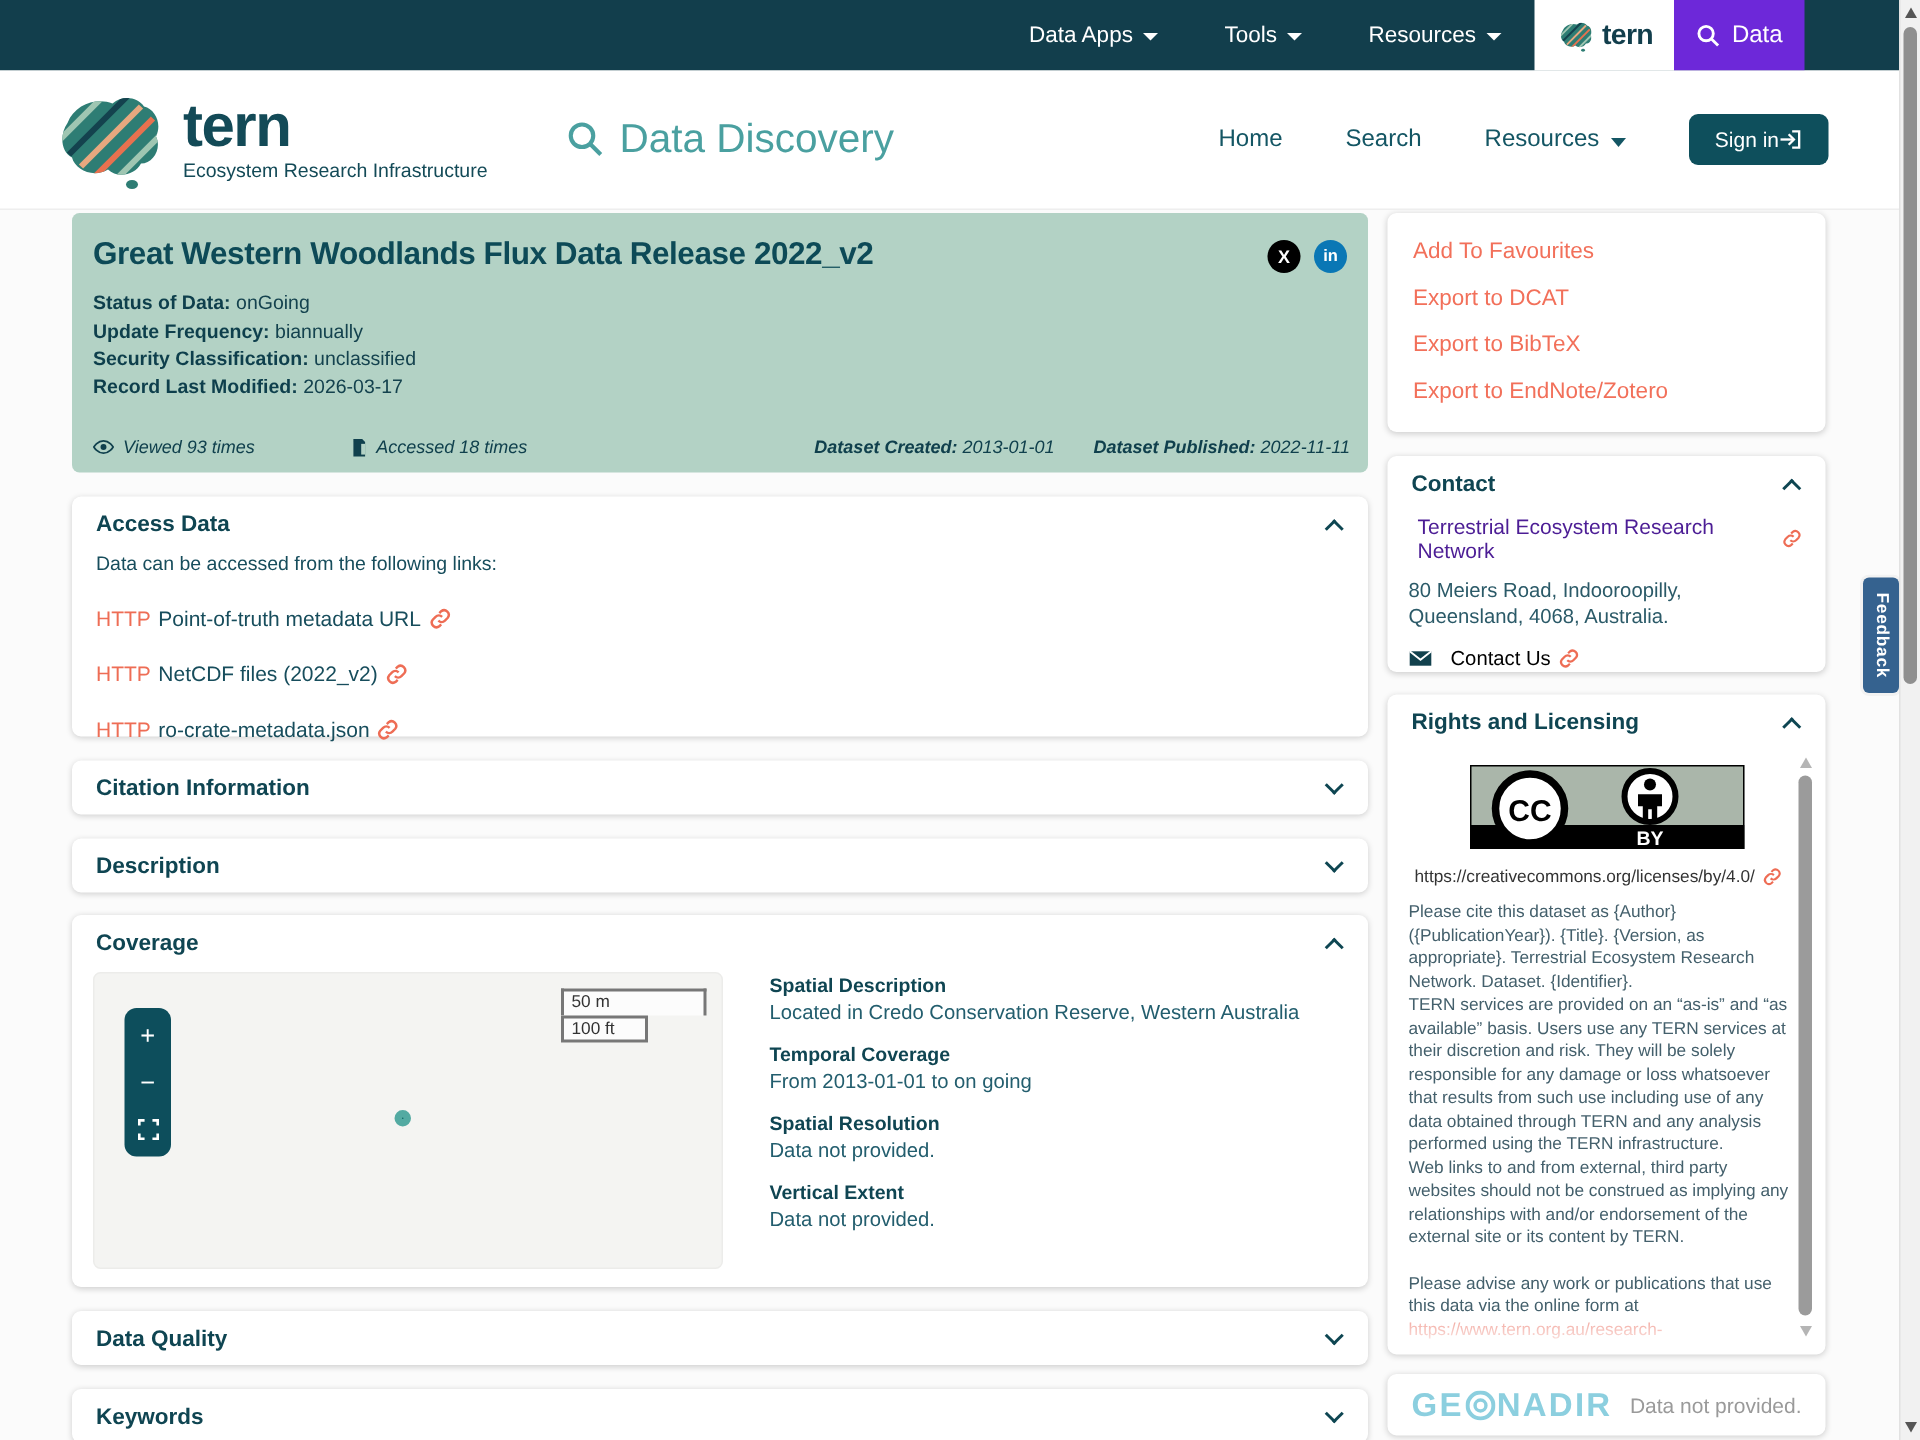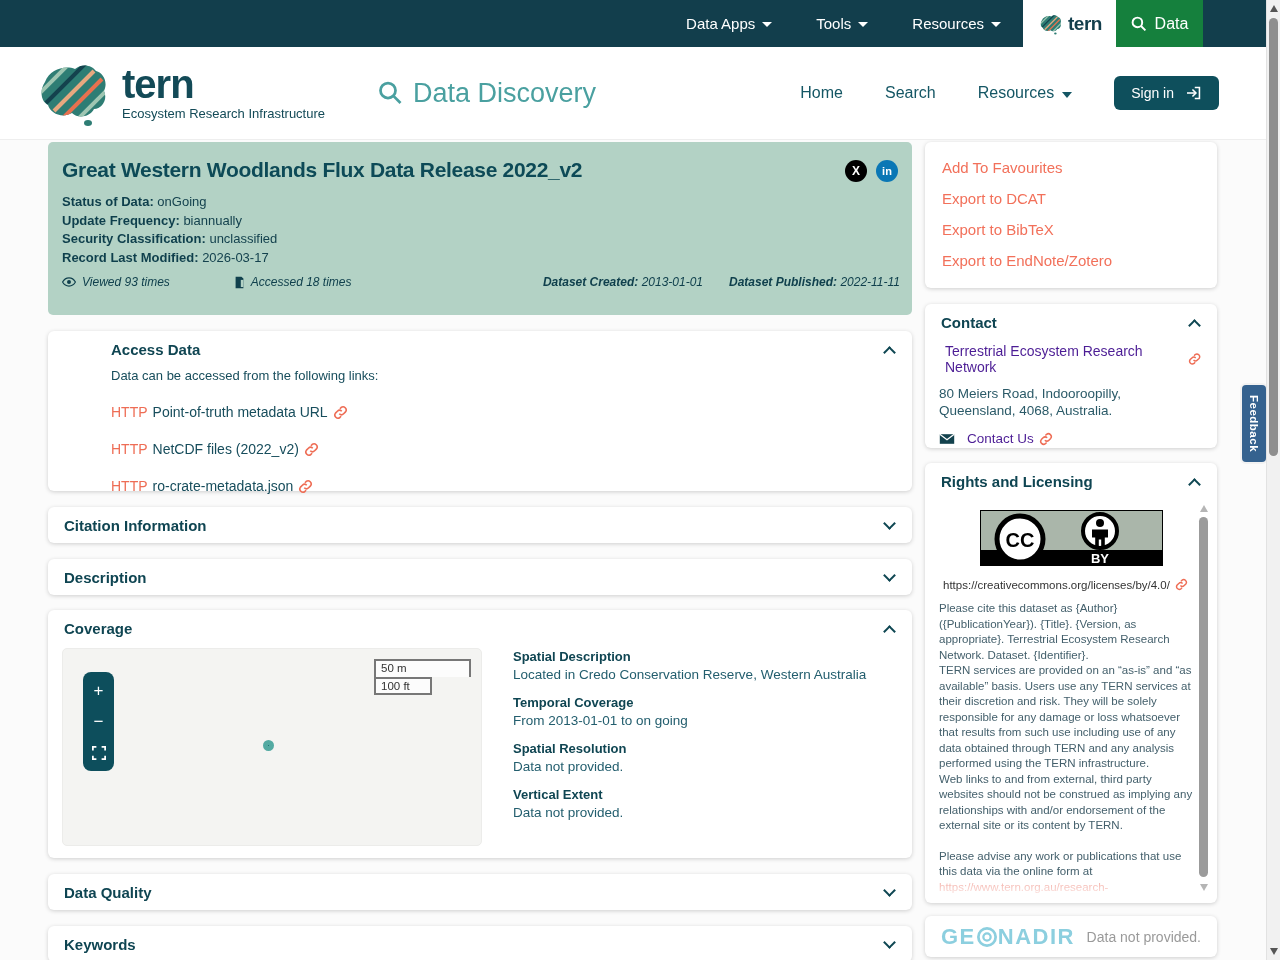--- a/index.html
+++ b/index.html
@@ -7,68 +7,68 @@
     font-family:"Liberation Sans", sans-serif; }
   .page { width:1266px; position:relative; }
 
   
   .topnav { height:47px; background:#123e4c; display:flex; align-items:stretch; justify-content:flex-end; }
   .topnav-item { display:flex; align-items:center; gap:7px; color:#fff; font-size:15px;
      padding:0 22px; cursor:pointer; text-decoration:none; }
   .caret-w { width:0; height:0; border-left:5px solid transparent; border-right:5px solid transparent; border-top:5px solid #fff; margin-top:2px;}
   .topnav-brand { background:#fff; width:93px; display:flex; align-items:center; justify-content:center; gap:5px; }
   .topnav-brand .word { font-weight:bold; font-size:19px; color:#123e4c; letter-spacing:-0.5px;}
-  .topnav-data { background:#15803d; width:87px; display:flex; align-items:center; justify-content:center; gap:8px;
+  .topnav-data { background:#6d28d9; width:87px; display:flex; align-items:center; justify-content:center; gap:8px;
      color:#fff; font-size:16px; cursor:pointer; text-decoration:none;}
   .topnav-end { width:63px; }
 
   
   .site-header { height:93px; background:#fff; display:flex; align-items:center; position:relative; border-bottom:1px solid #eee;}
   .logo-block { display:flex; align-items:center; gap:10px; margin-left:30px; cursor:pointer;}
   .logo-word { font-weight:bold; font-size:40px; color:#134a57; line-height:0.9; letter-spacing:-1px;}
   .logo-sub { font-size:13px; color:#134a57; margin-top:4px; }
   .app-title { position:absolute; left:378px; top:50%; transform:translateY(-50%);
      display:flex; align-items:center; gap:10px; color:#4aa0a0; font-size:27px; }
   .header-nav { position:absolute; right:47px; display:flex; align-items:center; gap:42px; }
   .header-nav a { color:#145664; font-size:16px; text-decoration:none; cursor:pointer; display:flex; align-items:center; gap:8px;}
   .caret-t { width:0; height:0; border-left:5px solid transparent; border-right:5px solid transparent; border-top:6px solid #145664; margin-top:3px;}
   .signin { background:#0e4f5c; color:#fff; border:none; border-radius:6px; padding:9px 17px;
-     font-size:14px; display:flex; align-items:center; gap:12px; cursor:pointer; font-family:"Liberation Sans",sans-serif;}
+     font-size:14px; display:flex; align-items:center; gap:0; cursor:pointer; font-family:"Liberation Sans",sans-serif;}
 
   
   .content { display:flex; padding:2px 0 0 48px; gap:13px; }
   .col-main { width:864px; }
   .col-side { width:292px; }
   .card { background:#fff; border-radius:6px; box-shadow:0 1px 4px rgba(0,0,0,.18); }
 
   
   .card-teal { background:#b3d2c5; border-radius:5px; height:173px; padding:16px 16px 0 14px; position:relative; }
   .ds-title { color:#0d4a57; font-size:21px; font-weight:bold; letter-spacing:-0.3px;}
   .ds-meta { margin-top:11px; }
   .ds-meta div { font-size:13px; line-height:18.5px; color:#14424e; }
   .ds-meta b { color:#0e3f4c; }
-  .ds-stats { position:absolute; left:14px; right:12px; bottom:26px; display:flex; align-items:center;
+  .ds-stats { position:absolute; left:14px; right:12px; bottom:10px; display:flex; align-items:center;
      font-size:12px; font-style:italic; color:#10404d; }
   .ds-stats .stat { display:flex; align-items:center; gap:6px; margin-right:64px; }
   .ds-stats .right { margin-left:auto; display:flex; gap:26px; }
   .soc { position:absolute; top:18px; right:14px; display:flex; gap:9px; }
   .soc-btn { width:22px; height:22px; border-radius:50%; display:flex; align-items:center; justify-content:center;
      color:#fff; font-size:12px; font-weight:bold; cursor:pointer; }
   .soc-x { background:#000; }
   .soc-in { background:#0a77b5; font-size:11px;}
 
   
   .sec-head { display:flex; align-items:center; justify-content:space-between; padding:10px 18px 9px 16px; cursor:pointer;gap:46px;}
   .sec-title { color:#0f4552; font-size:15px; font-weight:bold; }
   .chev { width:9px; height:9px; border-right:2px solid #0e4652; border-bottom:2px solid #0e4652; }
   .chev.down { transform:rotate(45deg); margin-top:-4px;}
   .chev.up { transform:rotate(-135deg); margin-top:5px;}
   .collapsed { height:36px; overflow:hidden; margin-top:16px;}
 
-  .access-card { margin-top:16px; height:160px; padding-bottom:6px;padding-left:47px;}
+  .access-card { margin-top:16px; height:160px; padding-bottom:6px;}
   .access-intro { font-size:13px; color:#174d5c; padding:1px 16px 0; }
   .access-link { display:flex; align-items:center; gap:5px; padding:0 16px; margin-top:21px; font-size:14px; cursor:pointer;}
   .access-link .proto { color:#ee6d55; }
   .access-link .lbl { color:#174d5c; }
 
   .coverage-card { margin-top:15px; height:248px; }
   .coverage-body { display:flex; padding:2px 16px 0 14px; }
   .map { width:420px; height:198px; background:#f4f4f2; border-radius:5px; border:1px solid #ececea; position:relative; }
   .map-controls { position:absolute; left:20px; top:23px; width:31px; background:#0d4e5c; border-radius:8px;
      display:flex; flex-direction:column; align-items:center; padding:5px 0; gap:4px;}
@@ -84,21 +84,21 @@
   .cov-item .lab { font-size:13px; font-weight:bold; color:#0f4552; }
   .cov-item .val { font-size:13.5px; color:#235e6e; margin-top:3px; }
 
   
   .side-card { background:#fff; border-radius:6px; box-shadow:0 1px 4px rgba(0,0,0,.18); }
   .actions-card { padding:10px 0 12px; }
   .action-item { display:block; color:#f2705a; font-size:15px; padding:7px 17px; cursor:pointer; text-decoration:none;}
   .contact-card { margin-top:16px; height:144px; }
   .contact-org { display:flex; align-items:center; gap:3px; font-size:14px; color:#4c1d95; padding:3px 16px 0 20px; cursor:pointer;}
   .contact-addr { font-size:13.5px; color:#2b5a68; padding:10px 16px 0 14px; line-height:17px;}
-  .contact-us { display:flex; align-items:center; gap:12px; font-size:13.5px; color:#4c1d95; padding:12px 16px 0 14px; cursor:pointer;}
+  .contact-us { display:flex; align-items:center; gap:12px; font-size:13.5px; color:#000000; padding:12px 16px 0 14px; cursor:pointer;}
 
   .rights-card { margin-top:15px; height:440px; position:relative; }
   .cc-badge { display:block; margin:11px auto 0; cursor:pointer;}
   .license-url { display:flex; align-items:center; gap:5px; font-size:11.5px; color:#333;
      padding:12px 0 0 18px; cursor:pointer;}
   .rights-scroll { position:relative; margin:10px 24px 0 14px; height:300px; overflow:hidden;
      font-size:11.5px; color:#44606c; line-height:15.5px; }
   .rights-scroll p { margin:0; }
   .rights-scroll p.gap { margin-top:15px; }
   .rights-link { color:#f0958a; }

